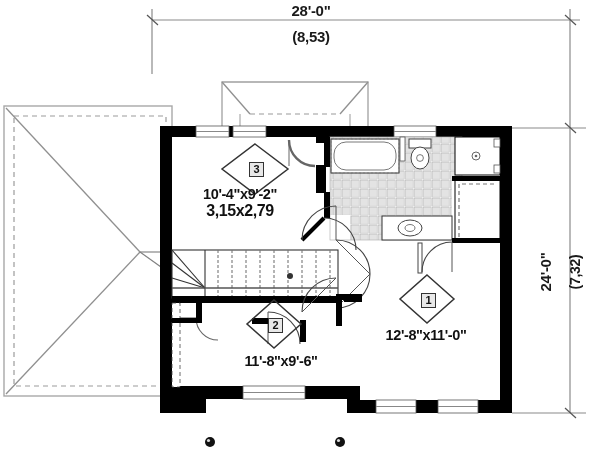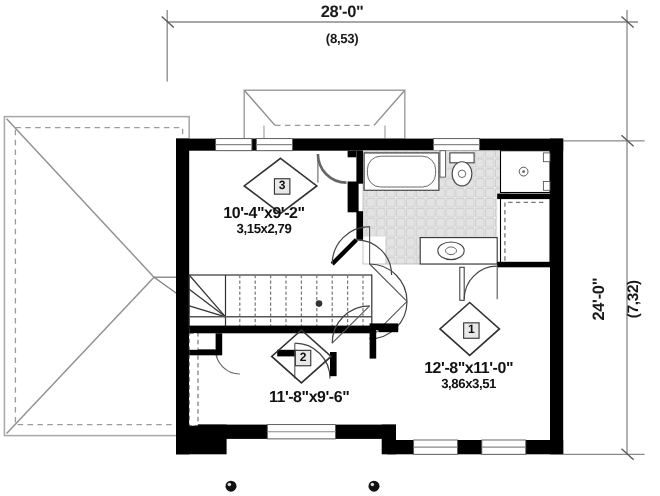--- a/index.html
+++ b/index.html
@@ -30,21 +30,21 @@
     white-space: nowrap;
     letter-spacing: -0.3px;
   }
   #dim-top-imperial {
     left: 311px; top: 2px;
     font-size: 15px;
     transform: translateX(-50%);
   }
   #dim-top-metric {
     left: 311px; top: 28px;
-    font-size: 12px;
+    font-size: 15px;
     transform: translateX(-50%);
   }
   #dim-right-imperial {
     left: 545px; top: 272px;
     font-size: 15px;
     transform: translate(-50%,-50%) rotate(-90deg);
   }
   #dim-right-metric {
     left: 575px; top: 272px;
     font-size: 14px;
@@ -54,21 +54,21 @@
     position: absolute;
     text-align: center;
     font-family: "Liberation Sans", sans-serif;
     font-weight: bold;
     color: #111111;
     white-space: nowrap;
     letter-spacing: -0.4px;
     line-height: 1.12;
   }
   .room-label .imp { font-size: 14.5px; display:block; }
-  .room-label .met { font-size: 12px; display:block; }
+  .room-label .met { font-size: 16px; display:block; }
   #room3-label { left: 240px; top: 186px; transform: translateX(-50%); }
   #room2-label { left: 281px; top: 353px; transform: translateX(-50%); }
   #room1-label { left: 426px; top: 327px; transform: translateX(-50%); }
   .tag-num {
     position: absolute;
     font-family: "Liberation Sans", sans-serif;
     font-weight: bold;
     font-size: 11px;
     color: #111;
     text-align: center;
@@ -314,20 +314,19 @@
     <span class="imp">10'-4"x9'-2"</span>
     <span class="met">3,15x2,79</span>
   </div>
 
   <div class="room-label" id="room2-label">
     <span class="imp">11'-8"x9'-6"</span>
   </div>
 
   <div class="room-label" id="room1-label">
     <span class="imp">12'-8"x11'-0"</span>
-    <span class="met">3,86x3,51</span>
   </div>
 
   <div class="tag-num" id="tag3-num">3</div>
   <div class="tag-num" id="tag2-num">2</div>
   <div class="tag-num" id="tag1-num">1</div>
 
 </div>
 
 </body></html>

